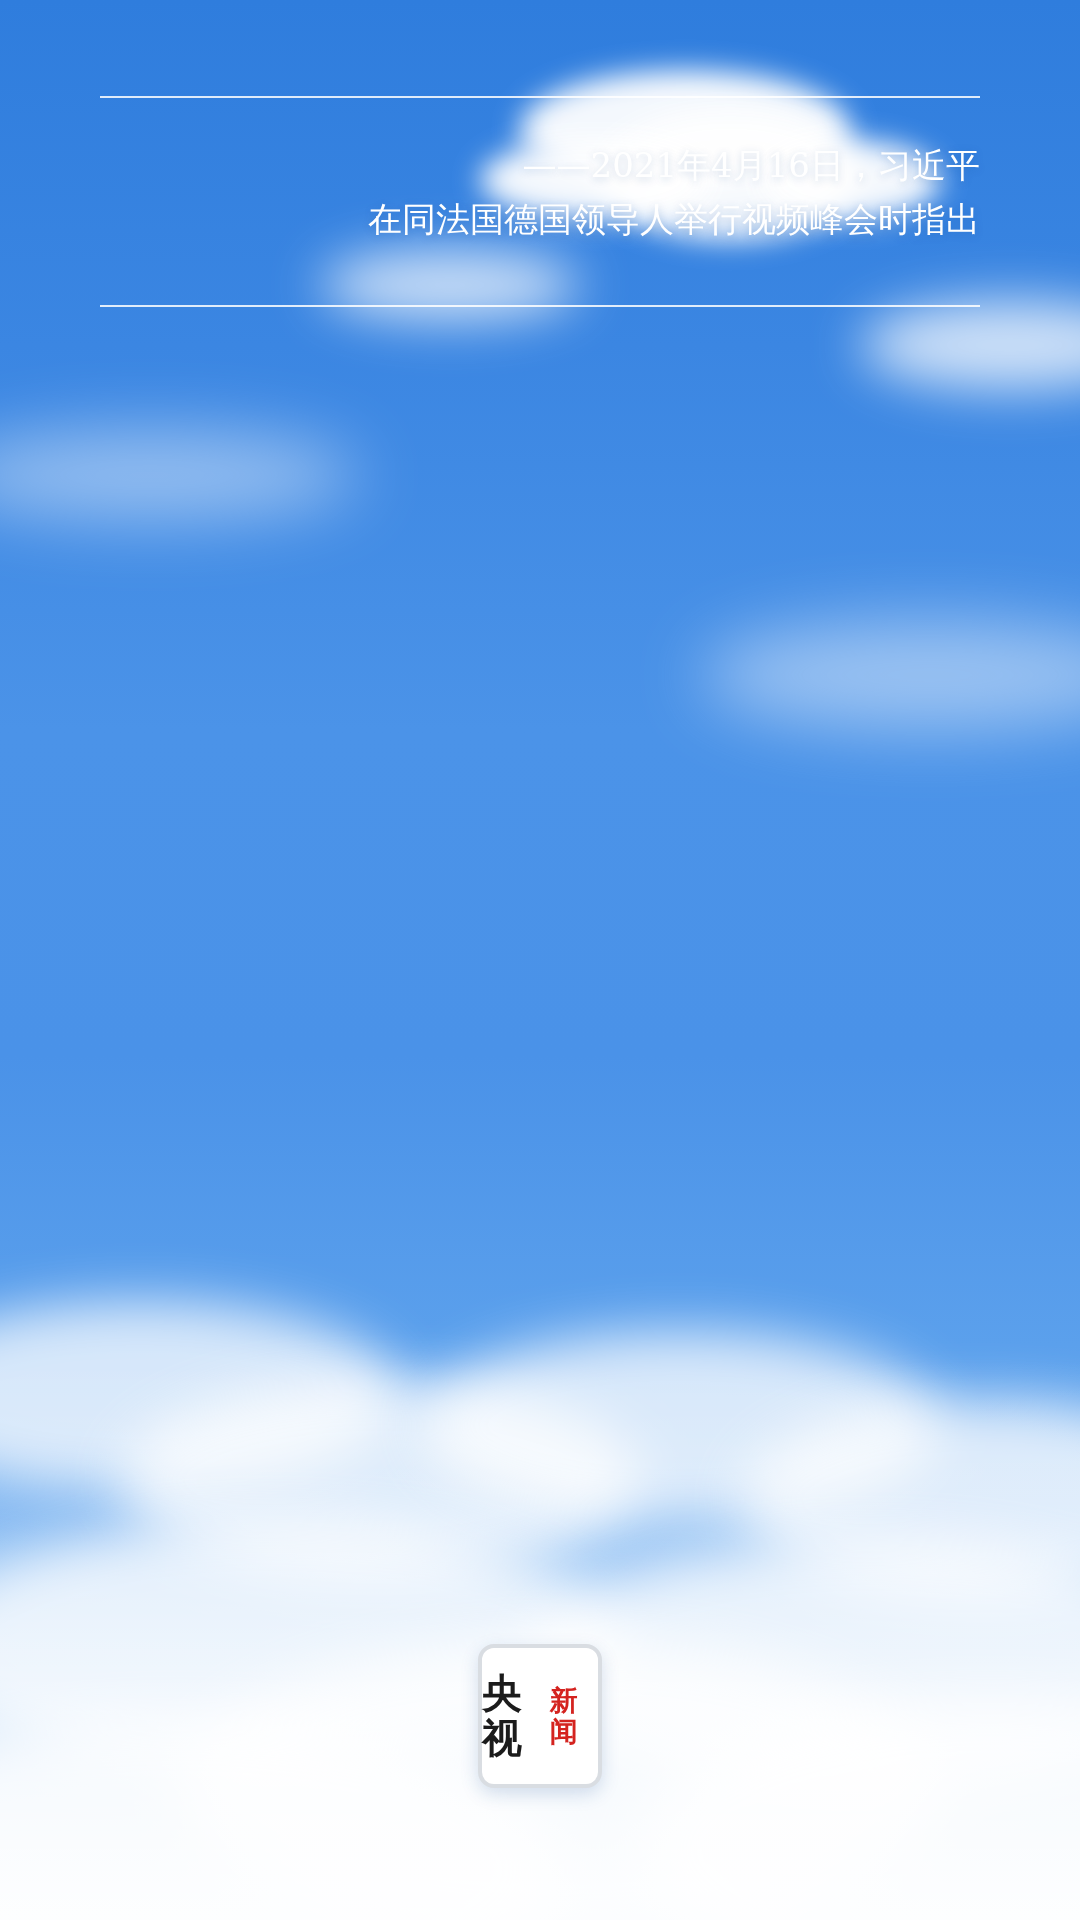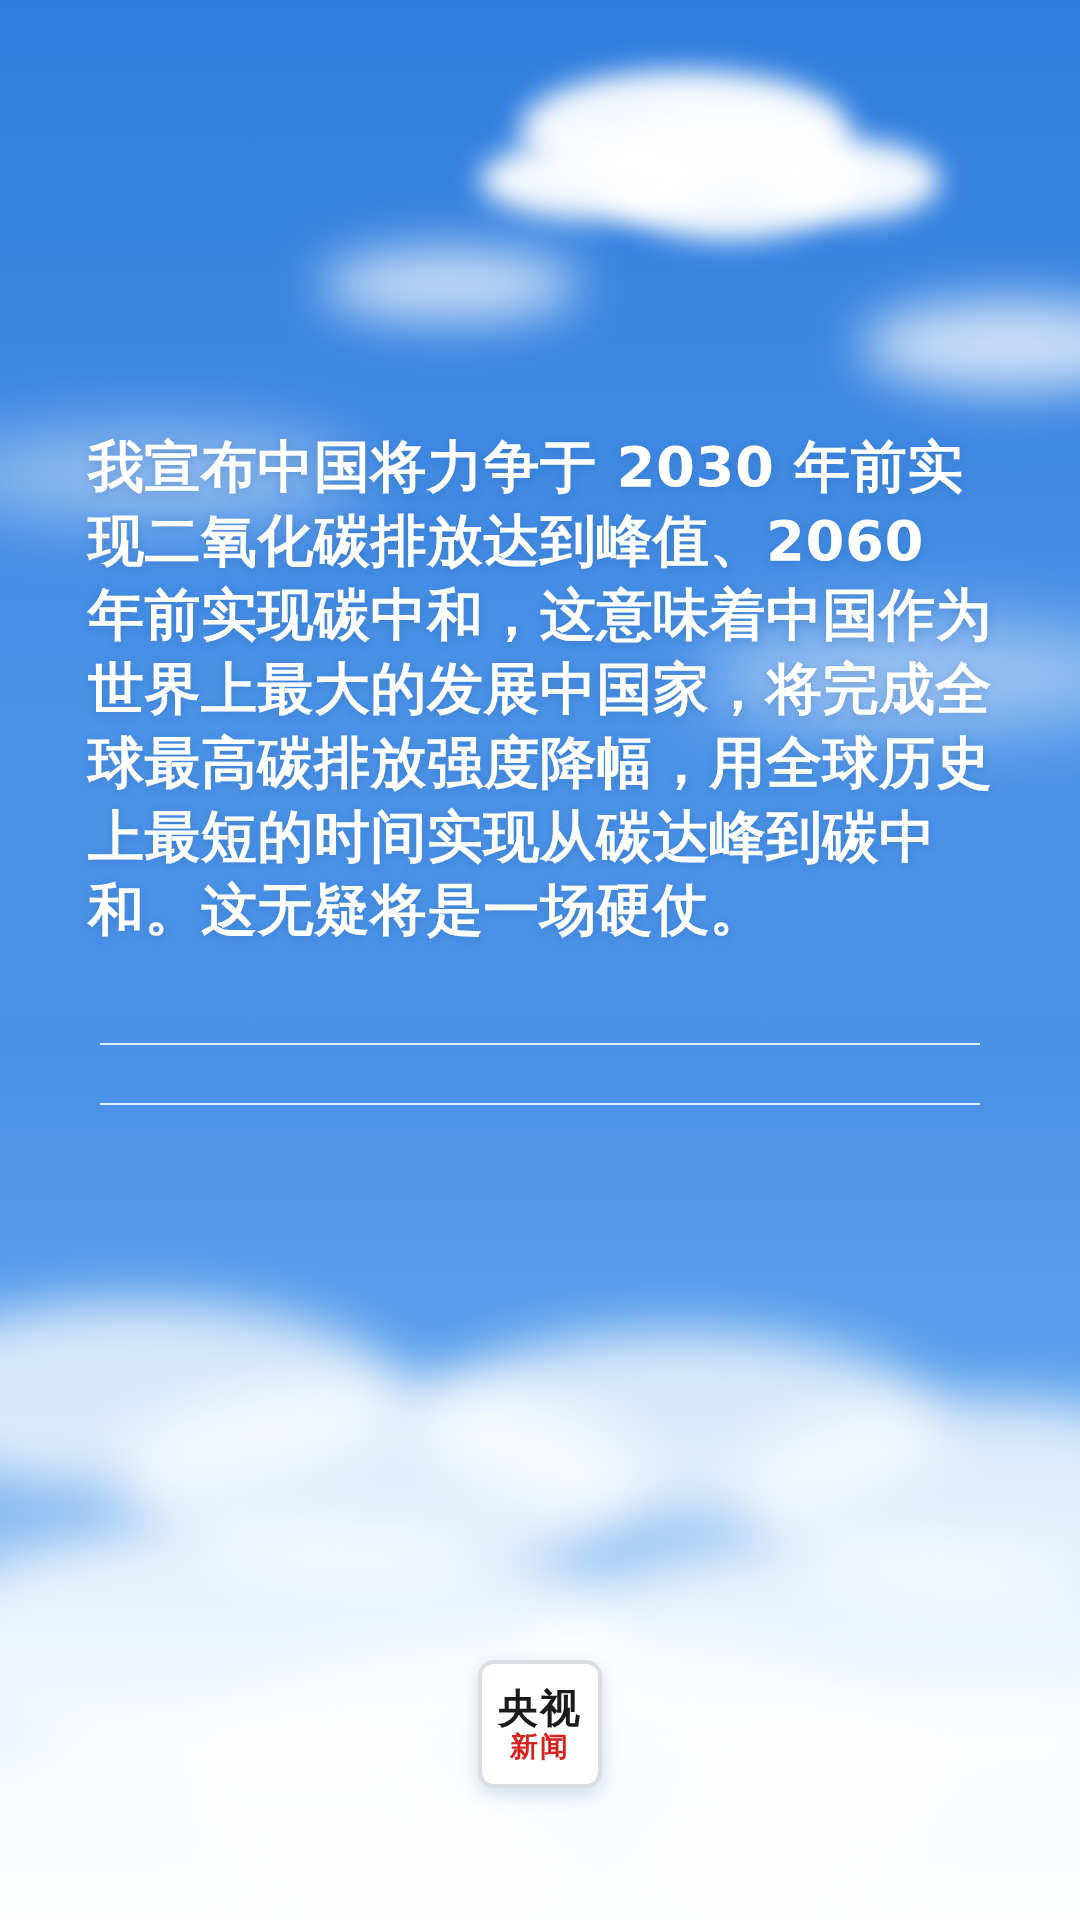--- a/index.html
+++ b/index.html
@@ -125,27 +125,27 @@
   
   .logo-wrap {
     position: absolute;
     left: 50%;
     transform: translateX(-50%);
     bottom: 132px;
     z-index: 6;
   }
   .logo {
     width: 124px;
-    height: 128px;
+    height: 144px;
     border-radius: 16px;
     background: #ffffff;
     border: 4px solid #d9dde2;
     box-shadow: 0 6px 18px rgba(30,80,150,.18);
     display: flex;
-    flex-direction: column;
+    flex-direction: row;
     align-items: center;
     justify-content: center;
     box-sizing: border-box;
   }
   .logo-line1 {
     color: #1b1b1b;
     font-size: 40px;
     font-weight: 700;
     letter-spacing: 2px;
     line-height: 1.12;
@@ -182,24 +182,27 @@
   <div class="cloud cloud-soft c-bot-5"></div>
   <div class="cloud cloud-soft c-bot-6"></div>
   <div class="cloud cloud-soft c-bot-7"></div>
   <div class="cloud cloud-soft c-bot-8"></div>
   <div class="cloud cloud-soft c-bot-9"></div>
 
   <div class="bottom-haze"></div>
 
   <div class="content">
 
-    <div class="quote">我宣布中国将力争于 2030 年前实现二氧化碳排放达到峰值、2060 年前实现碳中和，这意味着中国作为世界上最大的发展中国家，将完成全球最高碳排放强度降幅，用全球历史上最短的时间实现从碳达峰到碳中和。这无疑将是一场硬仗。</div>
 
     <div class="rule rule-top"></div>
 
+    <div class="attribution">
+      <div>——2021年4月16日，习近平</div>
+      <div>在同法国德国领导人举行视频峰会时指出</div>
+    </div>
 
     <div class="rule rule-bottom"></div>
   </div>
 
   <div class="logo-wrap">
     <div class="logo">
       <div class="logo-line1">央视</div>
       <div class="logo-line2">新闻</div>
     </div>
   </div>

